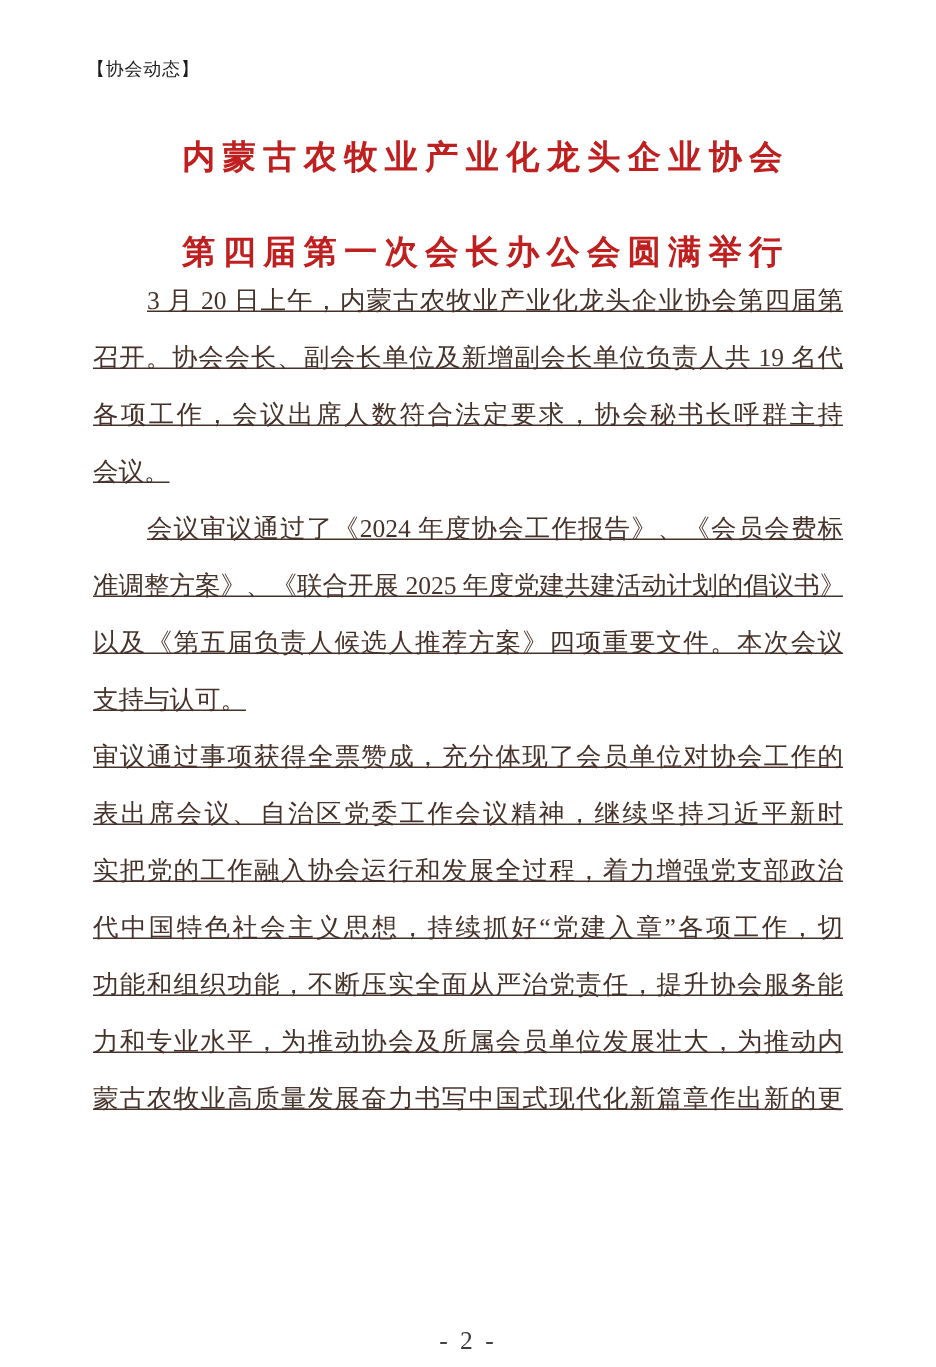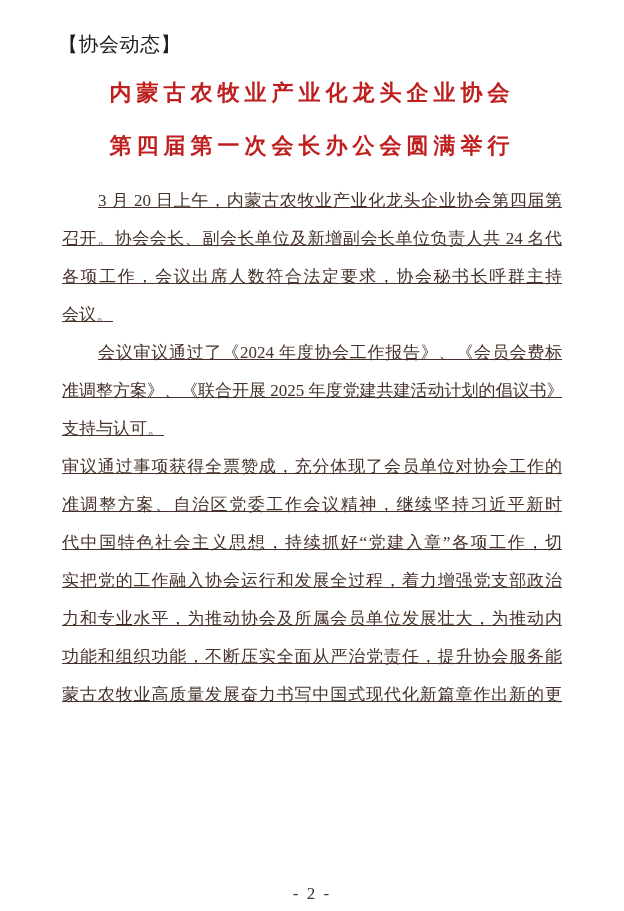--- a/index.html
+++ b/index.html
@@ -16,41 +16,41 @@
   }
   .page {
     position: absolute;
     inset: 0;
     background: var(--page-bg, #ffffff);
   }
   .section-header {
     position: absolute;
     left: 58px;
     top: 36px;
-    font-family: Liberation Mono, monospace;
-    font-size: 20px;
+    font-family: Liberation Sans, sans-serif;
+    font-size: 12px;
     line-height: 20px;
     color: var(--header-color, #1d1d1d);
     letter-spacing: 0.5px;
   }
   .doc-title {
     position: absolute;
     left: 62px;
     width: 500px;
-    margin: 0;
+    margin: 12px;
     text-align: center;
     font-family: "Liberation Sans", "DejaVu Sans", sans-serif;
     font-weight: bold;
     font-size: 22px;
     line-height: 26px;
     letter-spacing: 5px;
     color: var(--title-color, #bf1f1f);
   }
   .doc-title.line1 { top: 80px; }
-  .doc-title.line2 { top: 133px; }
+  .doc-title.line2 { top: 143px; }
   .doc-body {
     position: absolute;
     left: 62px;
     top: 182px;
     width: 500px;
     font-family: "Liberation Serif", "DejaVu Serif", serif;
     font-size: 17px;
     color: var(--body-color, #46322a);
   }
   .paragraph { margin: 0; padding: 0; text-decoration: underline; }
@@ -83,35 +83,36 @@
 
   <div class="section-header">【协会动态】</div>
 
   <h1 class="doc-title line1">内蒙古农牧业产业化龙头企业协会</h1>
 
   <h1 class="doc-title line2">第四届第一次会长办公会圆满举行</h1>
 
   <div class="doc-body">
       <div class="paragraph">
         <div class="text-line first">3 月 20 日上午，内蒙古农牧业产业化龙头企业协会第四届第</div>
-        <div class="text-line">召开。协会会长、副会长单位及新增副会长单位负责人共 24 名代</div>
+        <div class="text-line">召开。协会会长、副会长单位及新增副会长单位负责人共 19 名代</div>
         <div class="text-line">各项工作，会议出席人数符合法定要求，协会秘书长呼群主持</div>
         <div class="text-line last">会议。</div>
       </div>
       <div class="paragraph">
         <div class="text-line first">会议审议通过了《2024 年度协会工作报告》、《会员会费标</div>
         <div class="text-line">准调整方案》、《联合开展 2025 年度党建共建活动计划的倡议书》</div>
+        <div class="text-line">以及《第五届负责人候选人推荐方案》四项重要文件。本次会议</div>
         <div class="text-line last">支持与认可。</div>
         <div class="text-line">审议通过事项获得全票赞成，充分体现了会员单位对协会工作的</div>
       </div>
       <div class="paragraph">
-        <div class="text-line">准调整方案、自治区党委工作会议精神，继续坚持习近平新时</div>
+        <div class="text-line">表出席会议、自治区党委工作会议精神，继续坚持习近平新时</div>
+        <div class="text-line">实把党的工作融入协会运行和发展全过程，着力增强党支部政治</div>
         <div class="text-line">代中国特色社会主义思想，持续抓好“党建入章”各项工作，切</div>
-        <div class="text-line">实把党的工作融入协会运行和发展全过程，着力增强党支部政治</div>
+        <div class="text-line">功能和组织功能，不断压实全面从严治党责任，提升协会服务能</div>
         <div class="text-line">力和专业水平，为推动协会及所属会员单位发展壮大，为推动内</div>
-        <div class="text-line">功能和组织功能，不断压实全面从严治党责任，提升协会服务能</div>
         <div class="text-line">蒙古农牧业高质量发展奋力书写中国式现代化新篇章作出新的更</div>
       </div>
     </div>
 
   <div class="page-number">- 2 -</div>
 
 </div>
 
 </body></html>

